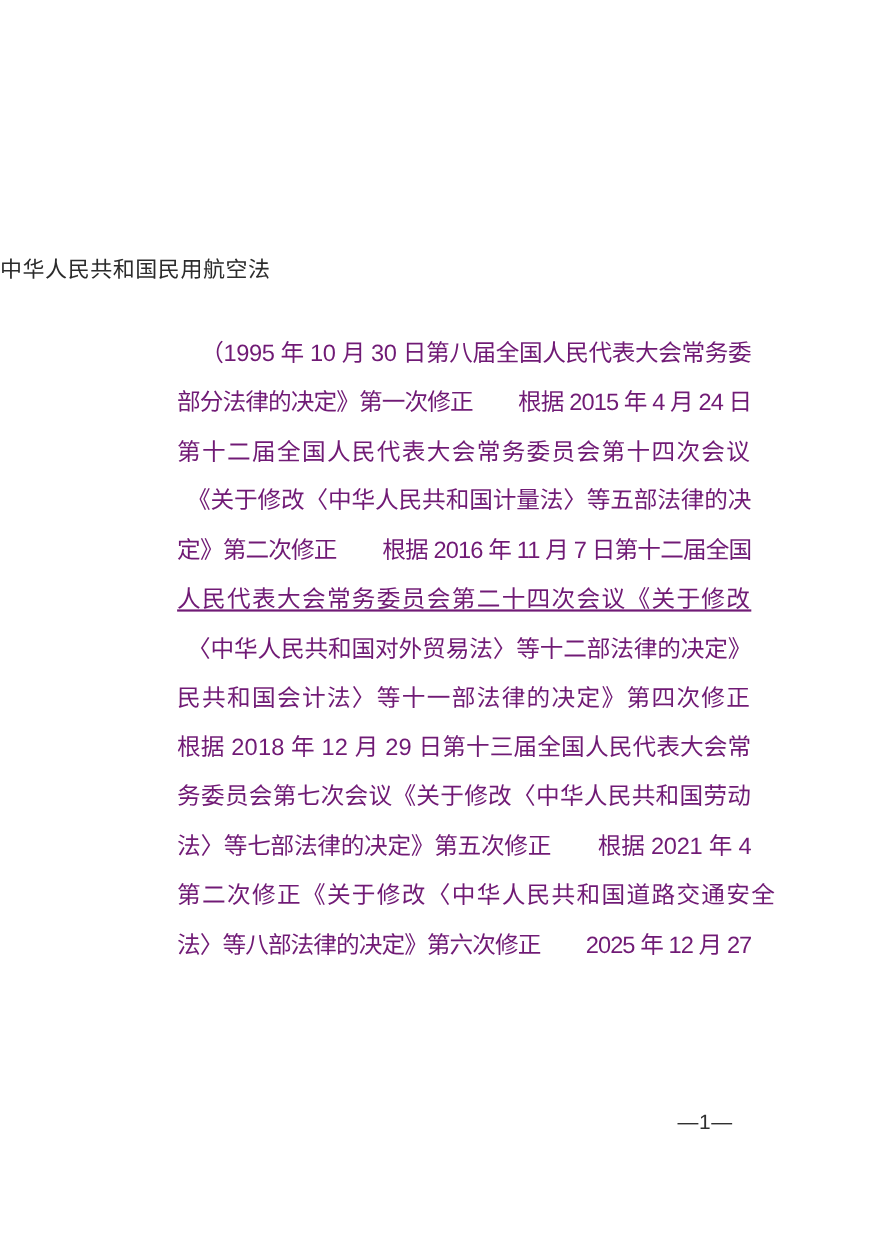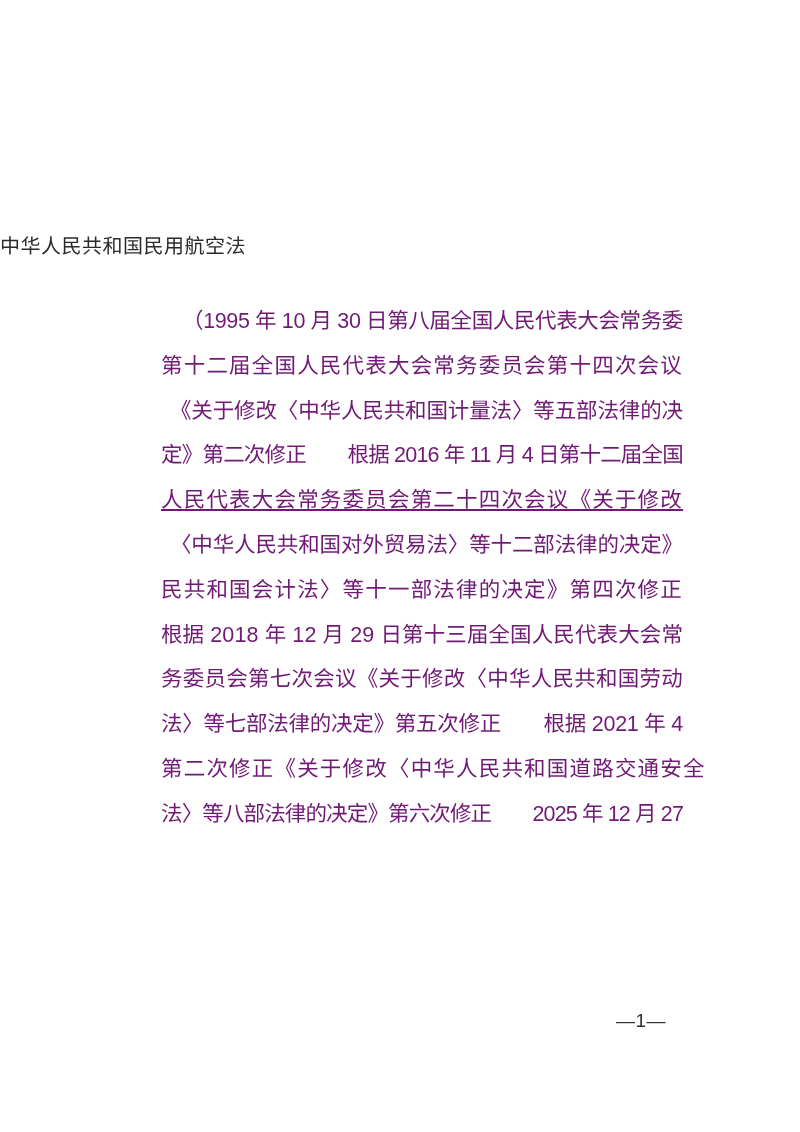--- a/index.html
+++ b/index.html
@@ -78,23 +78,24 @@
 </style>
 </head>
 <body>
 
 <div class="page">
 
   <h1 class="doc-title">中华人民共和国民用航空法</h1>
 
   <div class="body-block">
     <div class="text-line indent-1" style="letter-spacing: -0.371976px;">（1995 年 10 月 30 日第八届全国人民代表大会常务委</div>
+    <div class="text-line" style="letter-spacing: -0.834754px;">部分法律的决定》第一次修正　　根据 2015 年 4 月 24 日</div>
     <div class="text-line" style="letter-spacing: 1.19497px;">第十二届全国人民代表大会常务委员会第十四次会议</div>
     <div class="text-line indent-bracket" style="letter-spacing: -0.125651px;">《关于修改〈中华人民共和国计量法〉等五部法律的决</div>
-    <div class="text-line" style="letter-spacing: -0.786458px;">定》第二次修正　　根据 2016 年 11 月 4 日第十二届全国</div>
+    <div class="text-line" style="letter-spacing: -0.786458px;">定》第二次修正　　根据 2016 年 11 月 7 日第十二届全国</div>
     <div class="text-line" style="letter-spacing: 1.19497px; text-decoration: underline;">人民代表大会常务委员会第二十四次会议《关于修改</div>
     <div class="text-line indent-bracket" style="letter-spacing: -0.125651px;">〈中华人民共和国对外贸易法〉等十二部法律的决定》</div>
     <div class="text-line" style="letter-spacing: 1.19497px;">民共和国会计法〉等十一部法律的决定》第四次修正</div>
     <div class="text-line" style="letter-spacing: 0.108887px;">根据 2018 年 12 月 29 日第十三届全国人民代表大会常</div>
     <div class="text-line" style="letter-spacing: 0.249349px;">务委员会第七次会议《关于修改〈中华人民共和国劳动</div>
     <div class="text-line" style="letter-spacing: -0.248922px;">法〉等七部法律的决定》第五次修正　　根据 2021 年 4</div>
     <div class="text-line" style="letter-spacing: 1.19497px;">第二次修正《关于修改〈中华人民共和国道路交通安全</div>
     <div class="text-line" style="letter-spacing: -0.861328px;">法〉等八部法律的决定》第六次修正　　2025 年 12 月 27</div>
   </div>
 

